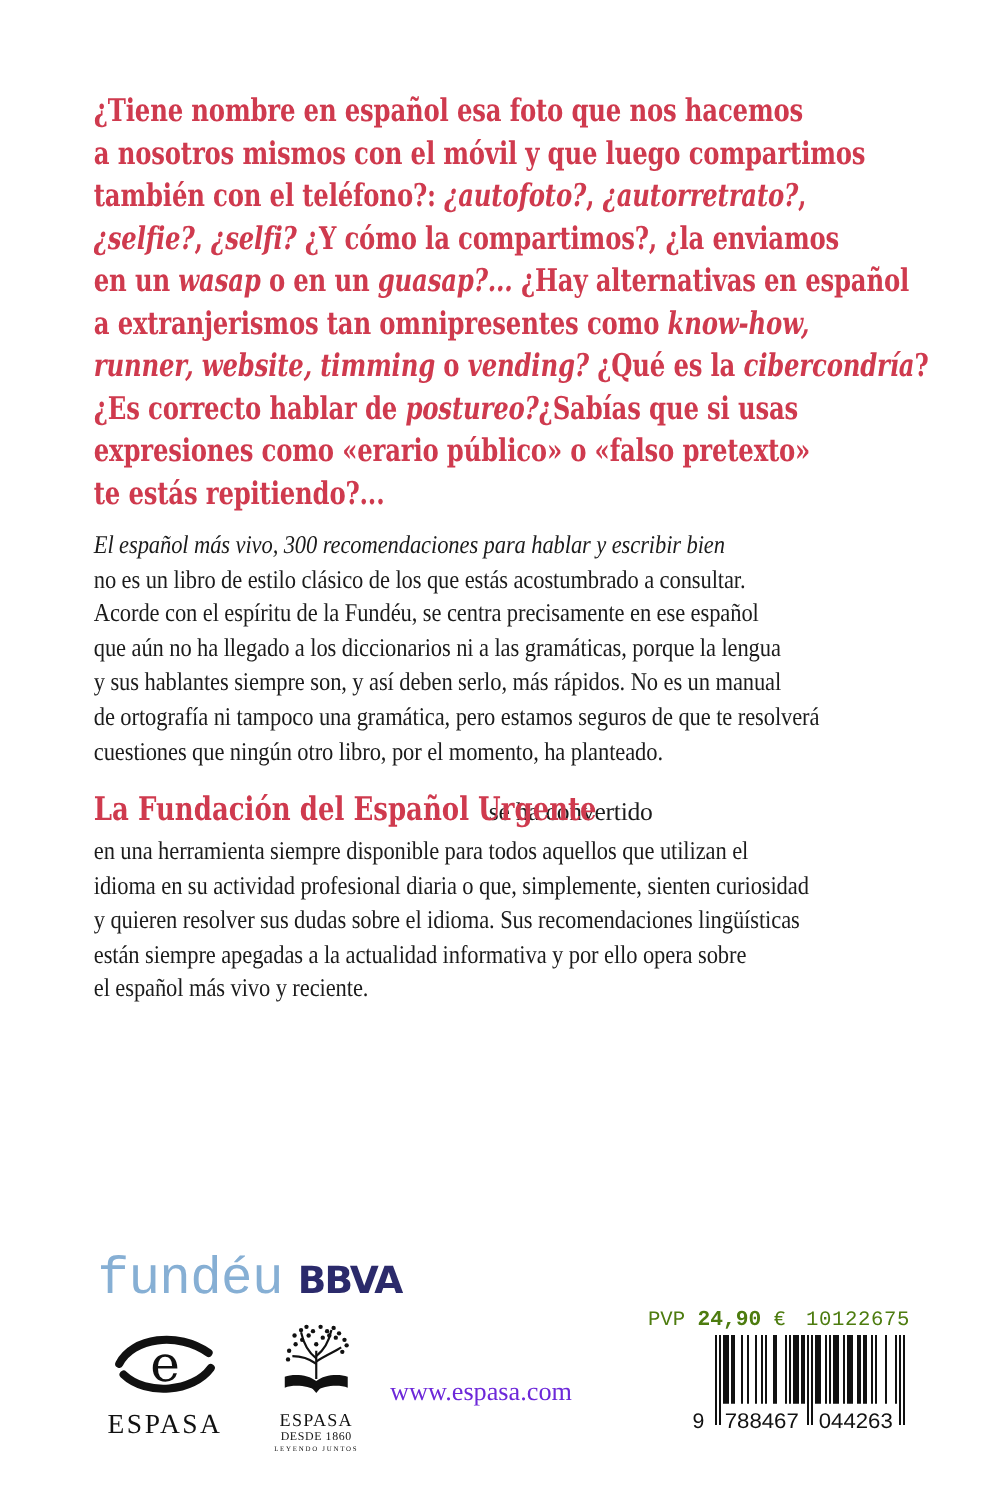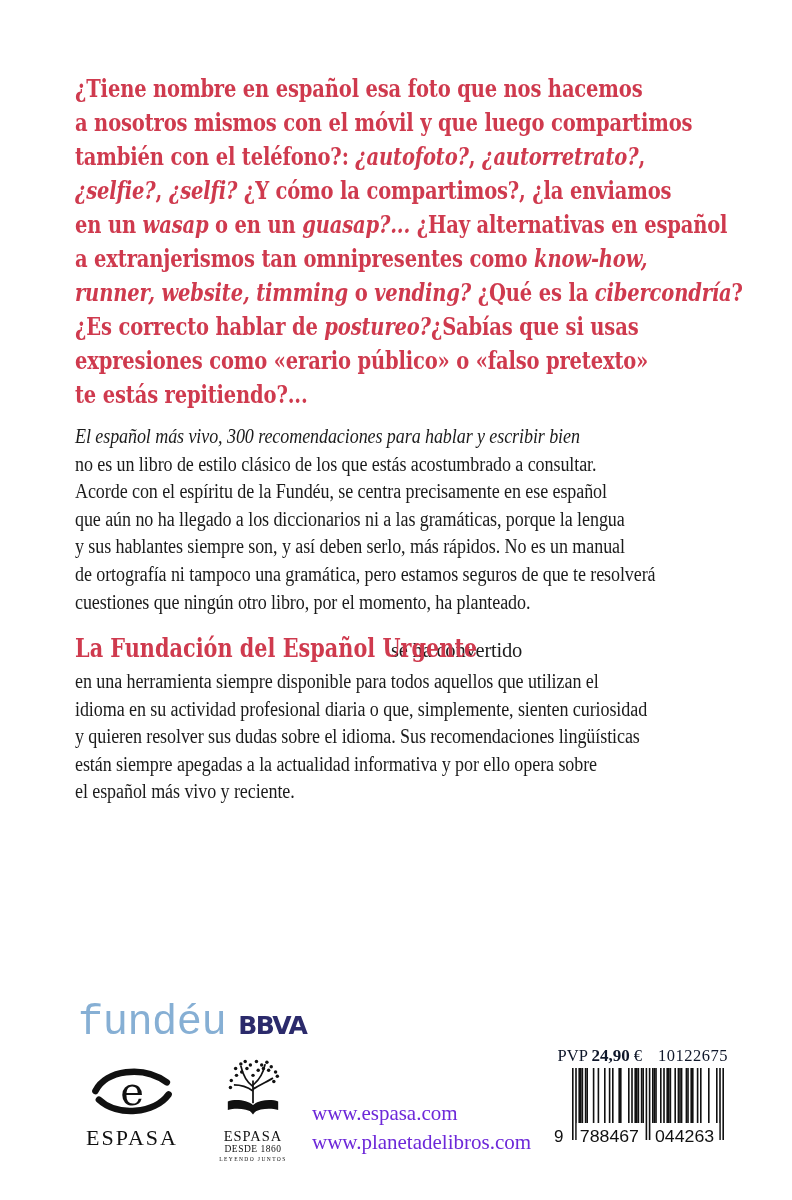--- a/index.html
+++ b/index.html
@@ -21,36 +21,36 @@
   .b2-heading{display:inline-block;width:388px;white-space:nowrap;vertical-align:baseline;
               font-family:"DejaVu Serif",serif;font-weight:bold;font-size:26px;color:var(--red);
               transform:scaleX(0.80);transform-origin:0 50%;}
   .b2-rest{font-size:20.5px;letter-spacing:-0.2px;margin-left:-72px;}
   .body2-lines{transform:scaleX(0.88);transform-origin:0 0;margin-top:2px;}
 
   
   .fundeu-logo{position:absolute;left:78px;top:999px;white-space:nowrap;}
   .fundeu-word{font-family:Liberation Mono, monospace;font-size:42px;font-weight:500;
                color:var(--fundeu-blue);letter-spacing:-0.5px;}
-  .bbva-word{font-family:"DejaVu Sans",sans-serif;font-size:25px;font-weight:800;
+  .bbva-word{font-family:"DejaVu Sans",sans-serif;font-size:30px;font-weight:800;
              color:var(--bbva-navy);letter-spacing:-1.5px;margin-left:8px;text-align:center;}
 
   .espasa{position:absolute;left:82px;top:1064px;width:100px;text-align:center;}
   .espasa-text{margin-top:3px;font-size:22px;letter-spacing:2px;color:#111;}
 
   .tree{position:absolute;left:212px;top:1058px;width:82px;text-align:center;color:#111;}
   .tree-l1{font-size:14.5px;letter-spacing:1px;line-height:15px;margin-top:1px;}
   .tree-l2{font-size:9.5px;letter-spacing:0.5px;line-height:11px;}
   .tree-l3{font-size:5.5px;letter-spacing:1.4px;line-height:8px;}
 
   .urls{position:absolute;left:312px;top:1099px;}
   .url{font-size:21px;line-height:28.5px;color:#6d28d9;}
 
-  .price{position:absolute;right:64px;top:1046px;font-family:Liberation Serif, serif;
-         font-size:16.5px;color:#0f172a;white-space:nowrap;}
+  .price{position:absolute;right:64px;top:1046px;font-family:Liberation Mono, monospace;
+         font-size:16.5px;color:#4d7c0f;white-space:nowrap;}
   .price b{font-size:17px;}
   .price .code{margin-left:16px;letter-spacing:0.5px;}
 
   .barcode{position:absolute;left:548px;top:1068px;}
 </style>
 </head>
 <body style="--red: #cf3a4e; --fundeu-blue: #86afd4; --bbva-navy: #2b2a6b;">
 
 <div class="page">
 
@@ -138,21 +138,20 @@
       <path d="M40,54 C33,48 19,47 11,50 L11,60 C19,57 33,58 40,63 C47,58 61,57 69,60 L69,50 C61,47 47,48 40,54 Z" fill="#111"></path>
       <path d="M40,65 L35,59 L45,59 Z" fill="#111"></path>
     </svg>
     <div class="tree-l1">ESPASA</div>
     <div class="tree-l2">DESDE 1860</div>
     <div class="tree-l3">LEYENDO JUNTOS</div>
   </div>
 
   <div class="urls">
     <div class="url">www.espasa.com</div>
-    <div class="url">www.planetadelibros.com</div>
   </div>
 
   <div class="price">
     <span>PVP</span>
     <b>24,90</b>
     <span>€</span><span class="code">10122675</span>
   </div>
 
   <div class="barcode">
     <svg id="barcode-svg" width="190" height="84" viewBox="0 0 190 84">

